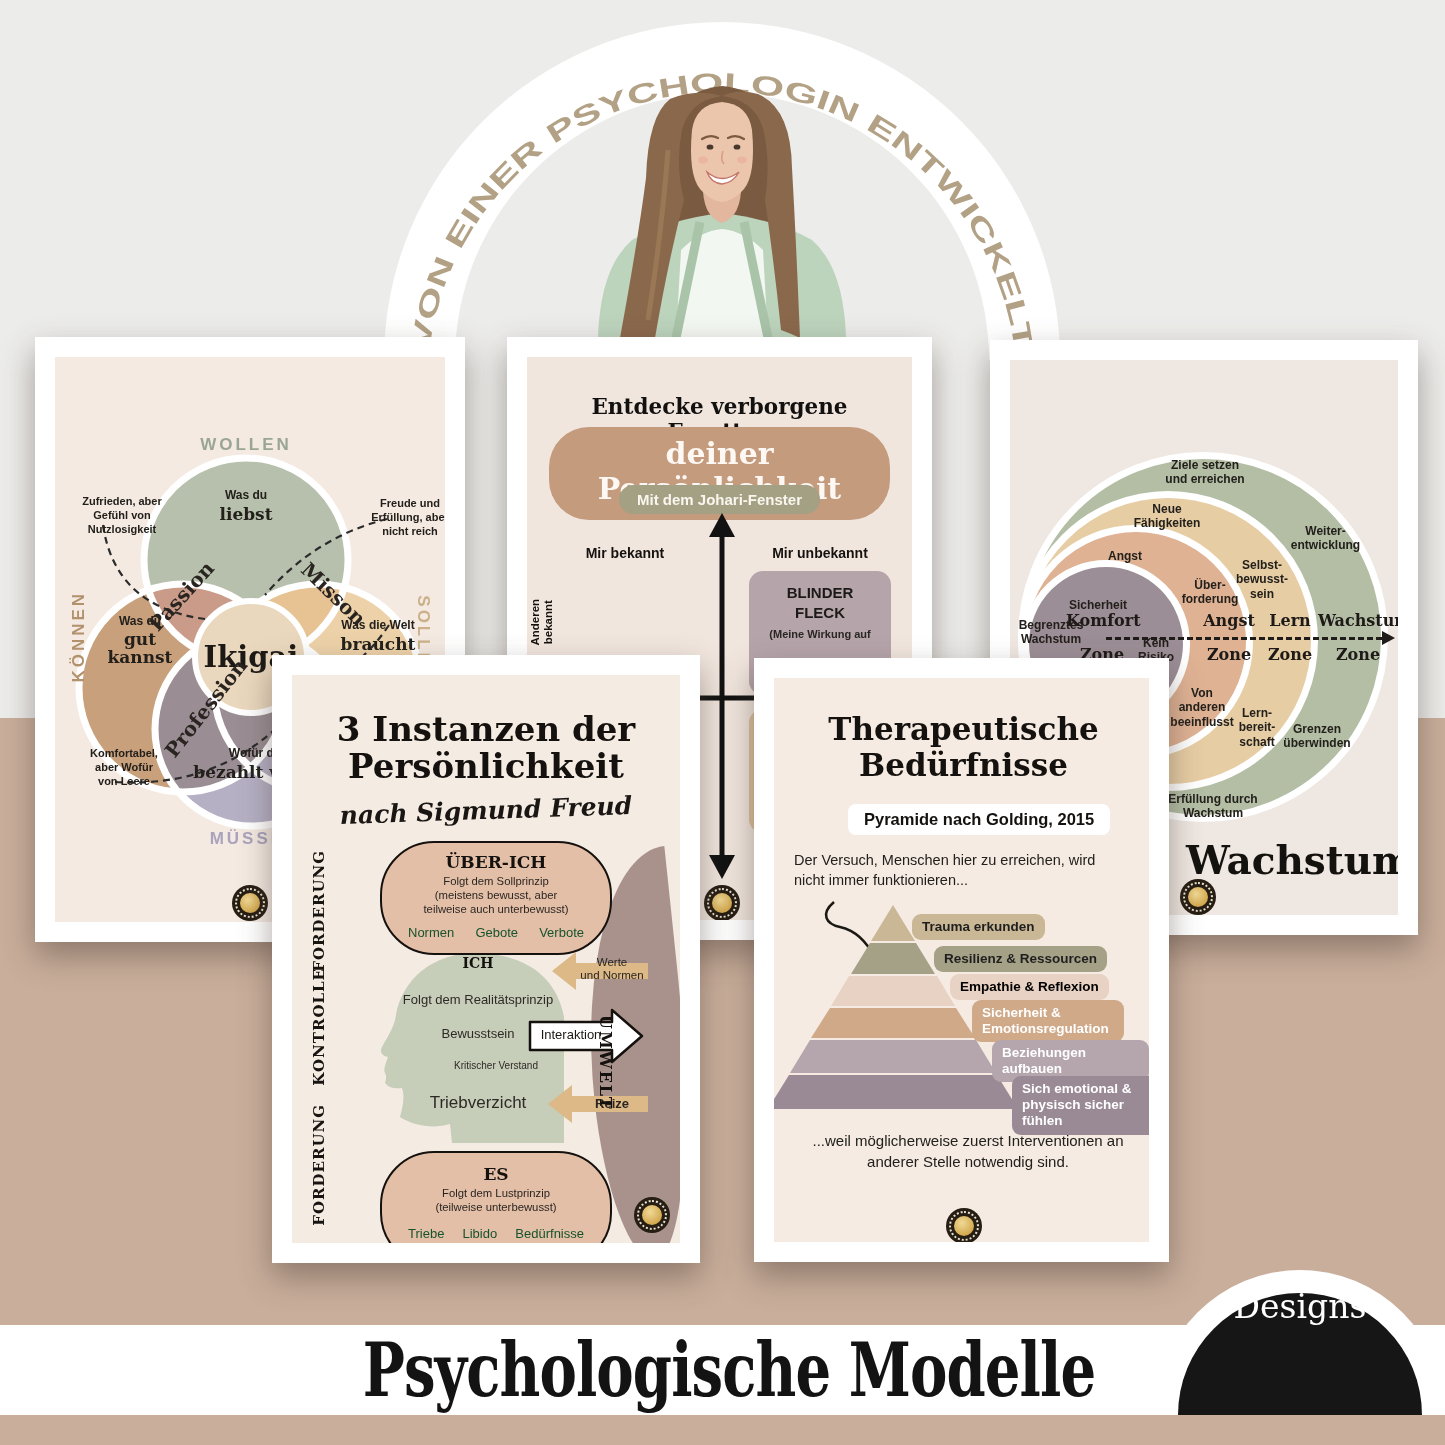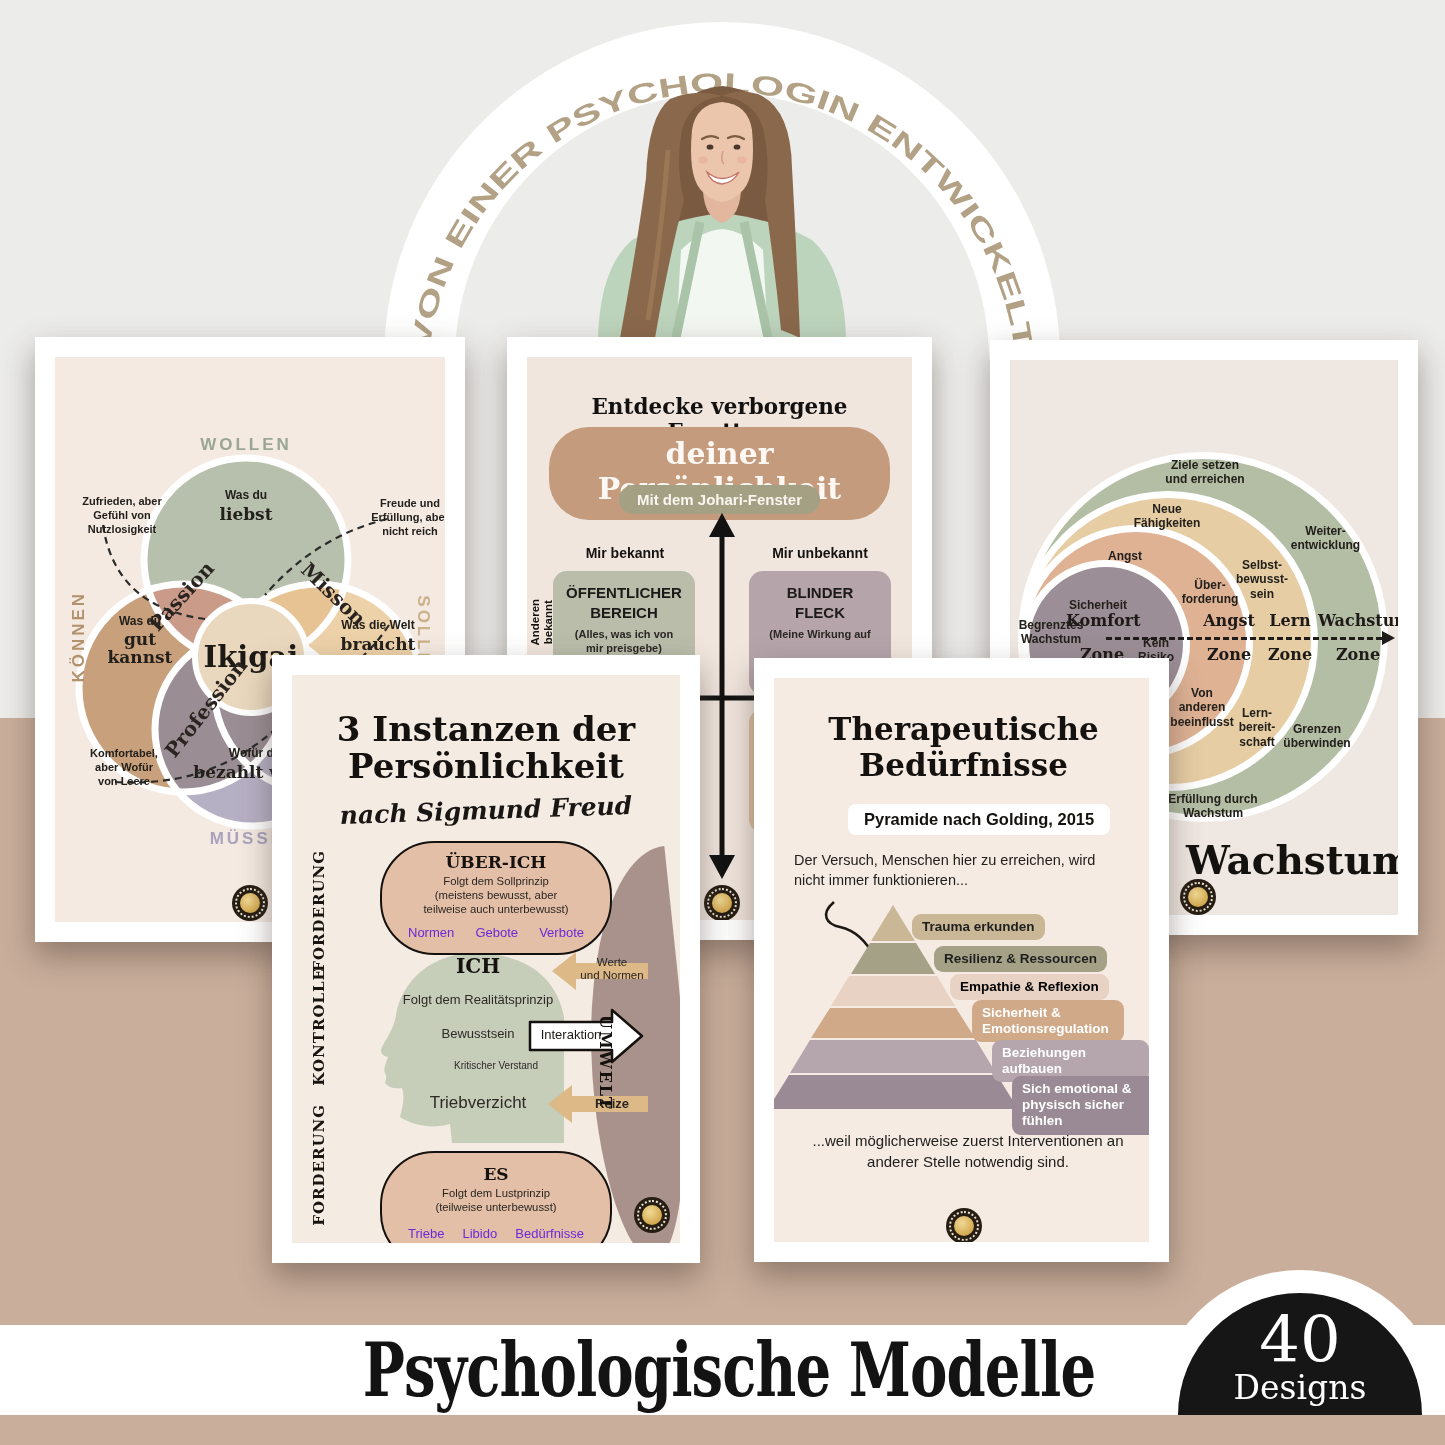--- a/index.html
+++ b/index.html
@@ -26,21 +26,21 @@
   .zone-word{font-family:"DejaVu Serif",serif;font-weight:bold;font-size:16px;color:#1d1a17;text-align:center;}
   
   .band{position:absolute;left:0;width:250px;}
   .pill{position:absolute;padding:5px 10px;border-radius:9px;font-weight:bold;font-size:13.5px;line-height:1.2;}
   
   .jo-box{position:absolute;width:142px;height:124px;border-radius:14px;}
   .jo-t{font-size:15px;font-weight:bold;color:#1c1a18;line-height:1.35;text-align:center;margin-top:12px;}
   .jo-s{font-size:11px;font-weight:bold;color:#2a2724;line-height:1.3;text-align:center;margin-top:3px;}
   
   .fr-box{position:absolute;width:228px;background:#e4bfa7;border:2.5px solid #14110e;border-radius:54px;text-align:center;}
-  .fr-items{display:flex;justify-content:space-between;padding:0 26px;font-size:13px;color:#6d28d9;margin-top:9px;}
+  .fr-items{display:flex;justify-content:space-between;padding:0 26px;font-size:13px;color:#14532d;margin-top:9px;}
   .side-lbl{font-family:"DejaVu Serif",serif;font-weight:bold;font-size:15px;letter-spacing:1px;color:#171411;
             transform:rotate(-90deg);transform-origin:center;}
   
   .ring{position:absolute;border:7px solid #fff;border-radius:50%;box-sizing:border-box;}
   
   .band-white{left:0;top:1325px;width:1445px;height:90px;background:#fff;z-index:6;}
   .footer-title{width:100%;text-align:center;padding-left:14px;box-sizing:border-box;
     font-family:"DejaVu Serif",serif;font-weight:bold;font-size:61px;color:#131313;
     transform:scaleY(1.22) scaleX(.92);letter-spacing:-1px;line-height:90px;}
   .half{position:absolute;border-radius:999px 999px 0 0;}
@@ -164,26 +164,20 @@
       <div class="lbl serif ctr" style="left:10px;top:38px;width:365px;font-size:21.5px;color:#121110">Entdecke verborgene Facetten</div>
       <div class="lbl serif ctr" style="left: 22px; top: 70px; width: 341px; font-size: 30px; color: rgb(253, 248, 243); border-radius: 40px; padding: 10px 0px 14px; background: rgb(196, 155, 125);">deiner Persönlichkeit</div>
       <div class="lbl ctr" style="left: 92px; top: 128px; width: 201px; font-size: 15px; font-weight: bold; color: rgb(250, 246, 239); border-radius: 20px; padding: 6px 0px; background: rgb(163, 160, 132);">Mit dem Johari-Fenster</div>
 
       <div class="lbl ctr" style="left:28px;top:188px;width:140px;font-size:14px;font-weight:bold;color:#14110e">Mir bekannt</div>
       <div class="lbl ctr" style="left:222px;top:188px;width:142px;font-size:14px;font-weight:bold;color:#14110e">Mir unbekannt</div>
       <div class="lbl pre ctr" style="left:-30px;top:252px;width:90px;font-size:11.5px;font-weight:bold;color:#14110e;
            transform:rotate(-90deg)">Anderen
 bekannt</div>
 
-      <div class="jo-box" style="left: 26px; top: 214px; background: rgb(185, 189, 170);">
-        <div class="jo-t pre">ÖFFENTLICHER
-BEREICH</div>
-        <div class="jo-s pre">(Alles, was ich von
-mir preisgebe)</div>
-      </div>
       <div class="jo-box" style="left: 222px; top: 214px; background: rgb(181, 164, 170);">
         <div class="jo-t pre">BLINDER
 FLECK</div>
         <div class="jo-s pre">(Meine Wirkung auf</div>
       </div>
       <div class="jo-box" style="left: 26px; top: 352px; background: rgb(212, 180, 146);"></div>
       <div class="jo-box" style="left: 222px; top: 352px; background: rgb(220, 192, 158);"></div>
 
       <svg class="abs" style="left:0;top:0" width="385" height="563" viewBox="0 0 385 563">
         <line x1="195" y1="172" x2="195" y2="506" stroke="#121212" stroke-width="5"></line>
@@ -276,21 +270,21 @@
         <div class="pre" style="font-size:11.3px;line-height:1.25;color:#2a2622;margin-top:2px">Folgt dem Sollprinzip
 (meistens bewusst, aber
 teilweise auch unterbewusst)</div>
         <div class="fr-items">
           <span>Normen</span>
           <span>Gebote</span>
           <span>Verbote</span>
         </div>
       </div>
 
-      <div class="lbl serif ctr" style="left:126px;top:280px;width:120px;font-size:20px;color:#14110e">ICH</div>
+      <div class="lbl serif ctr" style="left:126px;top:280px;width:120px;font-size:14px;color:#14110e">ICH</div>
       <div class="lbl ctr" style="left:86px;top:318px;width:200px;font-size:13px;color:#2e2a26">Folgt dem Realitätsprinzip</div>
       <div class="lbl ctr" style="left:86px;top:352px;width:200px;font-size:13px;color:#2e2a26">Bewusstsein</div>
       <div class="lbl ctr" style="left:104px;top:385px;width:200px;font-size:10px;color:#2e2a26">Kritischer Verstand</div>
       <div class="lbl ctr" style="left:86px;top:418px;width:200px;font-size:17px;color:#2e2a26">Triebverzicht</div>
 
       <svg class="abs" style="left:0;top:0" width="388" height="568" viewBox="0 0 388 568">
         <polygon points="260,296 284,277 284,288 356,288 356,304 284,304 284,315" fill="currentColor" style="color: rgb(221, 185, 135);"></polygon>
         <polygon points="256,429 280,410 280,421 356,421 356,437 280,437 280,448" fill="currentColor" style="color: rgb(221, 185, 135);"></polygon>
         <path d="M 238 347 L 320 347 L 320 335 L 350 361 L 320 387 L 320 375 L 238 375 Z" fill="#ffffff" stroke="#14110e" stroke-width="2.5" stroke-linejoin="round"></path>
       </svg>
@@ -352,17 +346,16 @@
       <div class="stamp" style="left:172px;top:530px"></div>
     </div>
   </div>
 
   <div class="abs band-white">
     <div class="footer-title">Psychologische Modelle</div>
   </div>
 
   <div class="abs half" style="left:1155px;top:1270px;width:290px;height:145px;background:#fff;z-index:7"></div>
   <div class="abs half" style="left: 1178px; top: 1293px; width: 244px; height: 122px; z-index: 8; text-align: center; background: rgb(22, 22, 22);">
-    <div class="serif" style="font-size:64px;color:#fff;line-height:1.05;margin-top:14px;font-weight:normal">40</div>
     <div class="serif" style="font-size:33px;color:#fff;line-height:.85;font-weight:normal">Designs</div>
   </div>
 
 </div>
 
 </body></html>

